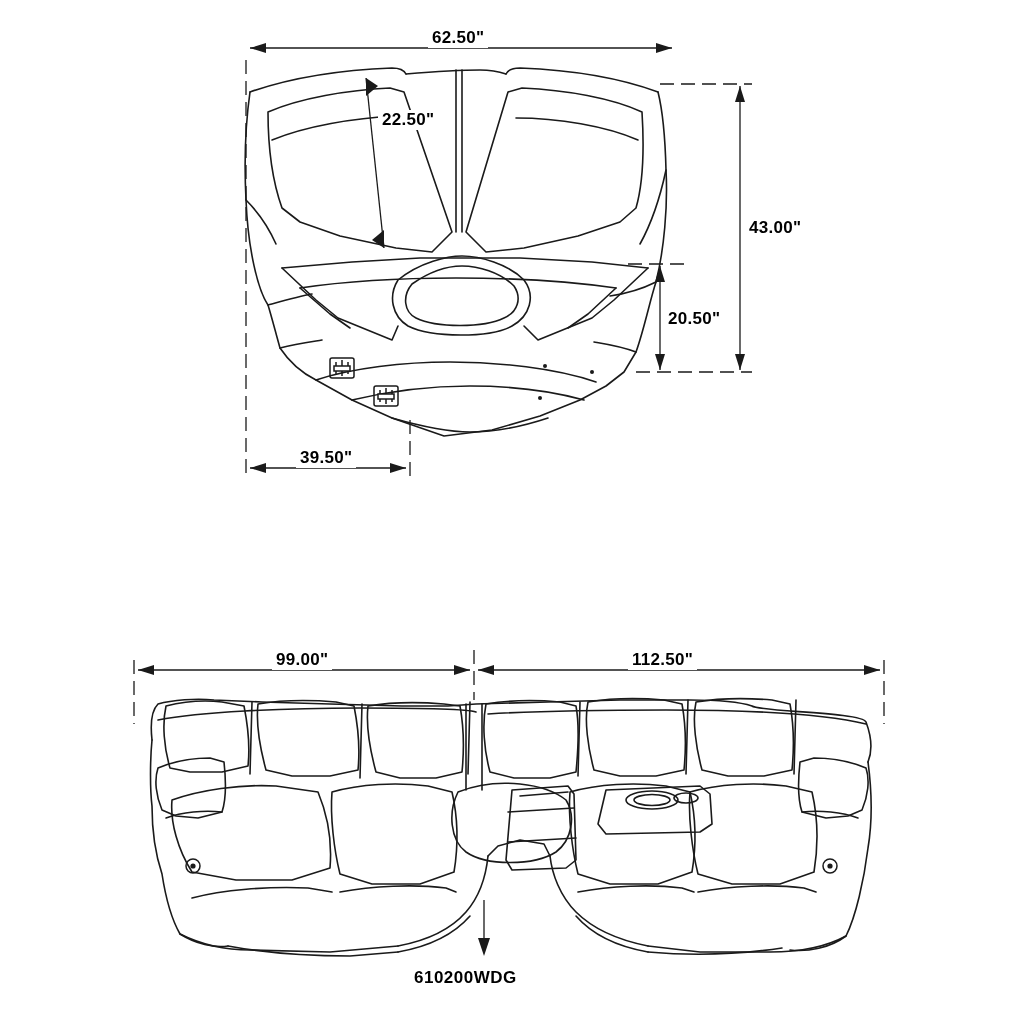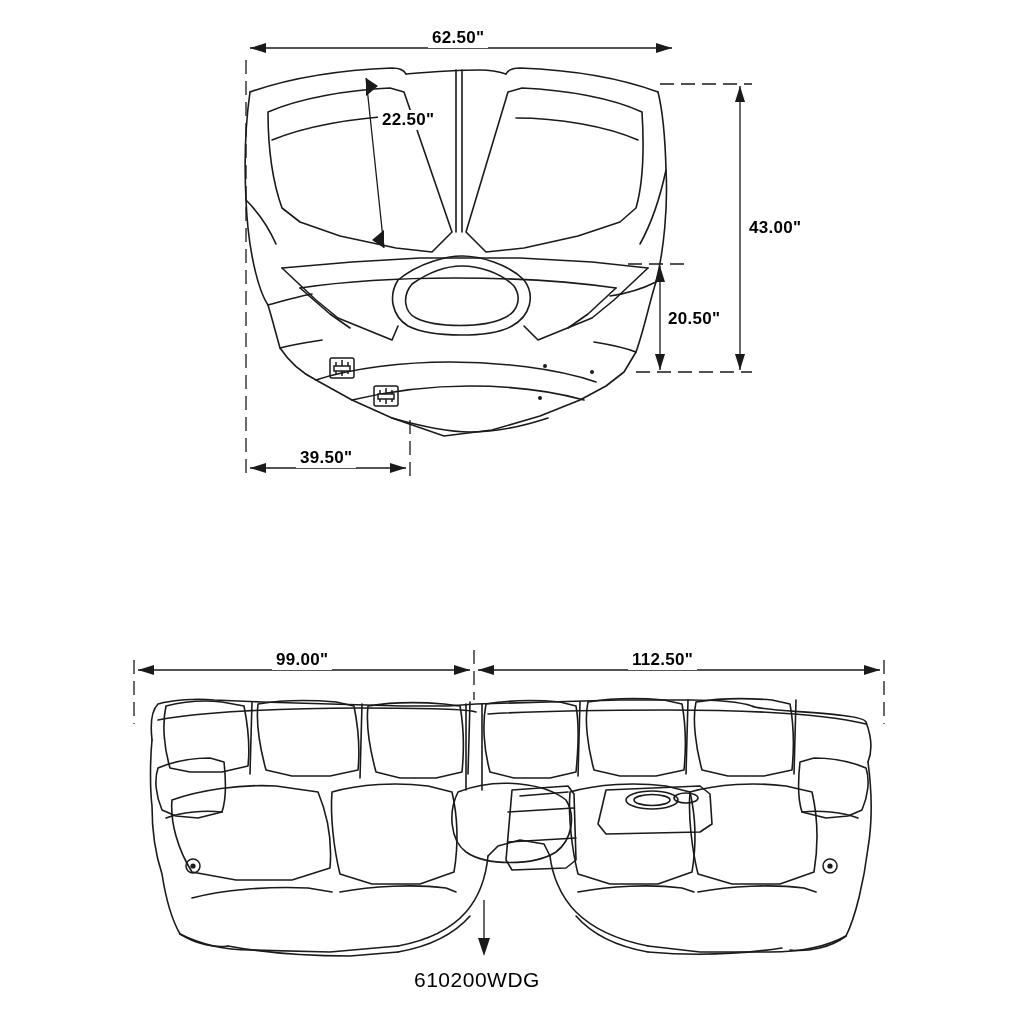--- a/index.html
+++ b/index.html
@@ -31,22 +31,22 @@
     font-weight: bold;
     font-size: 17px;
     letter-spacing: 0.3px;
     white-space: nowrap;
     background: #ffffff;
     padding: 0 4px;
     line-height: 20px;
   }
   .model-label {
     position: absolute;
-    font-weight: normal;
-    font-size: 21px;
+    font-weight: bold;
+    font-size: 17px;
     letter-spacing: 0.5px;
     white-space: nowrap;
   }
 </style>
 </head>
 <body>
 
 <div id="sheet">
 
   <svg class="layer" viewBox="0 0 1024 1024">

